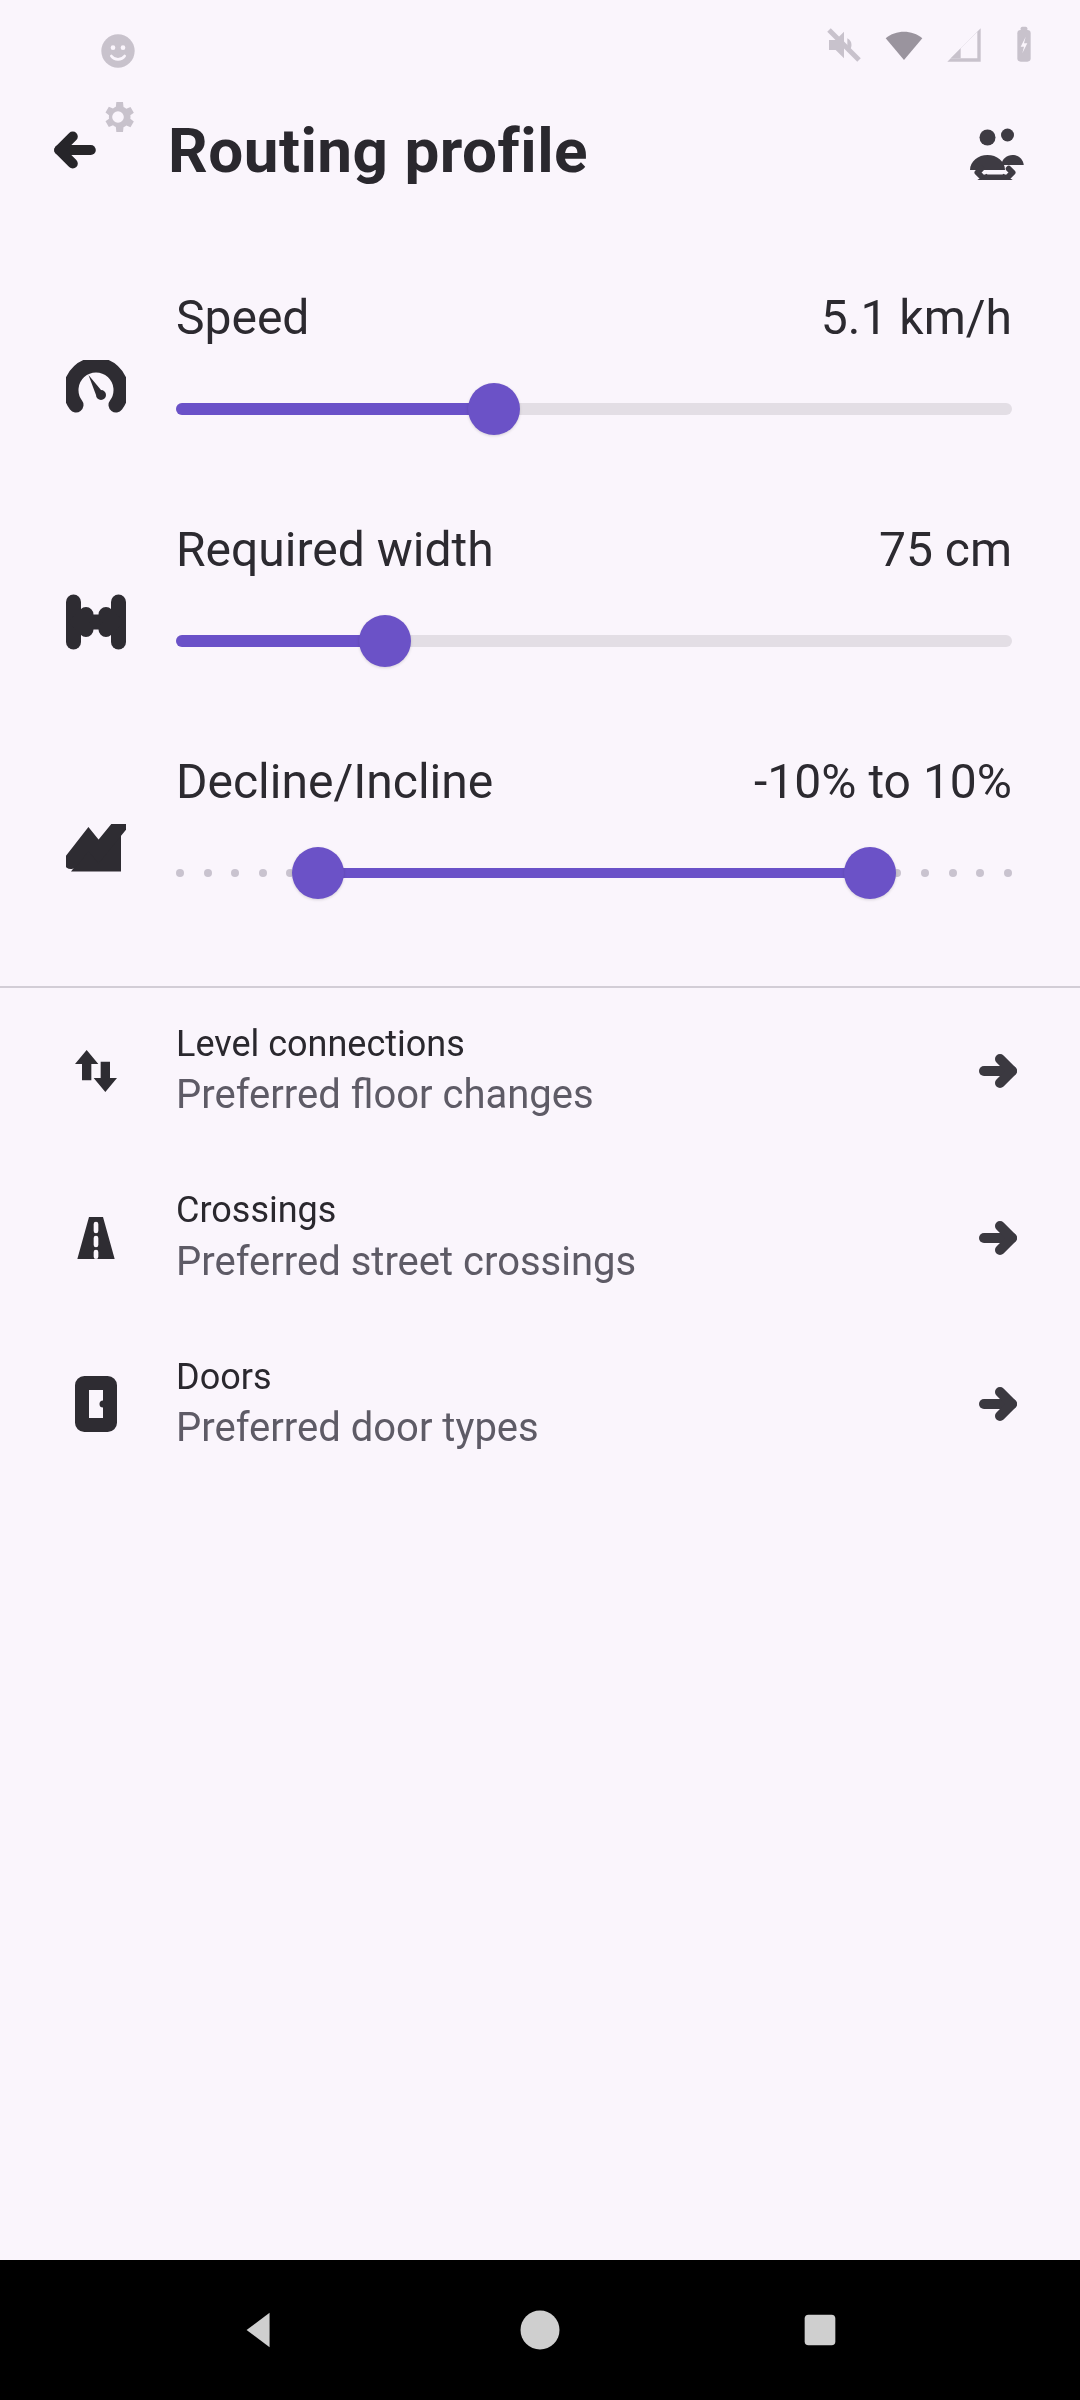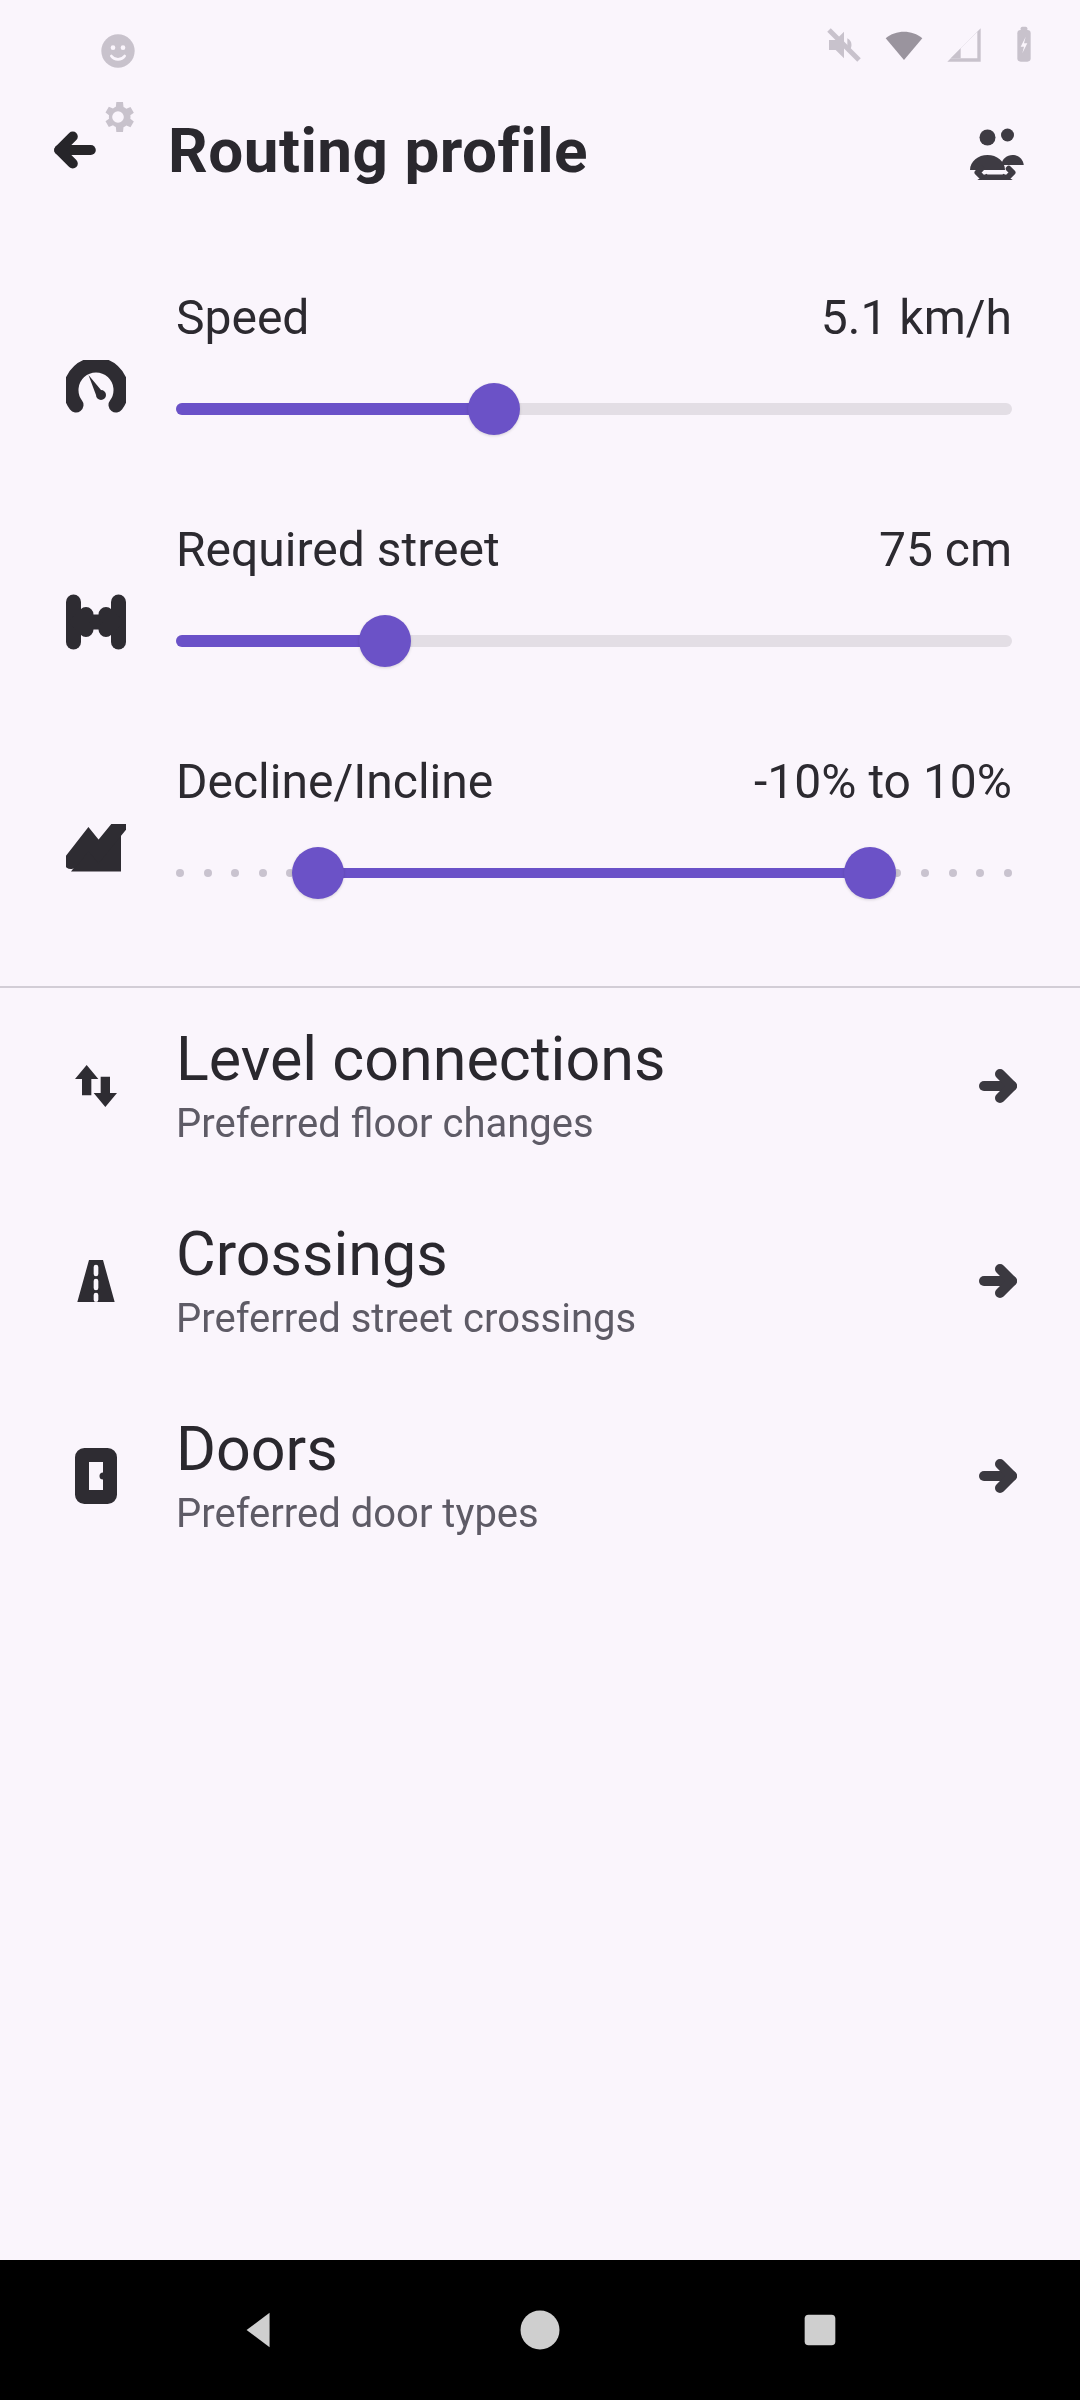--- a/index.html
+++ b/index.html
@@ -145,21 +145,21 @@
     display:flex;align-items:center;
     padding:36px 50px 36px 60px;
     min-height:150px;
   }
   .nav-ico{
     width:72px;flex:0 0 72px;
     display:flex;align-items:center;justify-content:center;
   }
   .nav-ico svg{width:56px;height:56px;}
   .nav-body{flex:1;padding-left:44px;}
-  .nav-title{font-size:61px;color:#2a282e;line-height:1.15;}
+  .nav-title{font-size:36px;color:#2a282e;line-height:1.15;}
   .nav-sub{font-size:40px;color:var(--muted);margin-top:6px;}
   .chevron{
     width:64px;flex:0 0 64px;
     display:flex;align-items:center;justify-content:center;
   }
   .chevron svg{width:48px;height:48px;stroke:#3b3940;stroke-width:5;fill:none;stroke-linecap:round;stroke-linejoin:round;}
 
   
   .navbar{
     position:absolute;left:0;right:0;bottom:0;
@@ -266,21 +266,21 @@
     <div class="row-ico">
       <svg viewBox="0 0 24 24">
         <line x1="3" y1="4" x2="3" y2="20" class="dark-stroke" stroke-width="3.2"></line>
         <line x1="21" y1="4" x2="21" y2="20" class="dark-stroke" stroke-width="3.2"></line>
         <line x1="5" y1="12" x2="19" y2="12" class="dark-stroke" stroke-width="3.2"></line>
         <path d="M8 9 5 12l3 3M16 9l3 3-3 3" class="dark-stroke" stroke-width="3.2"></path>
       </svg>
     </div>
     <div class="slider-body">
       <div class="slider-header">
-        <span class="label">Required street</span>
+        <span class="label">Required width</span>
         <span class="value">75 cm</span>
       </div>
       <div class="slider-track">
         <div class="track-bg"></div>
         <div class="track-fill" id="width-fill" style="width: 25%;"></div>
         <div class="thumb" id="width-thumb" style="left: 25%;"></div>
       </div>
     </div>
   </div>
 

